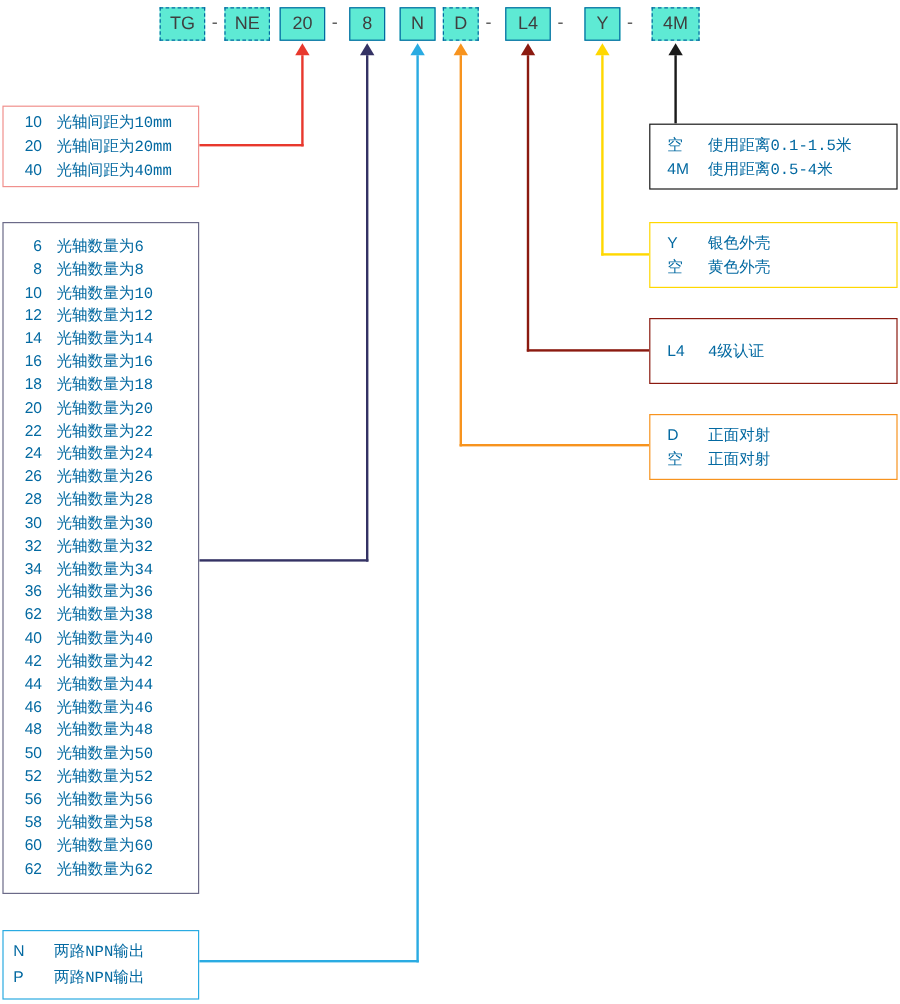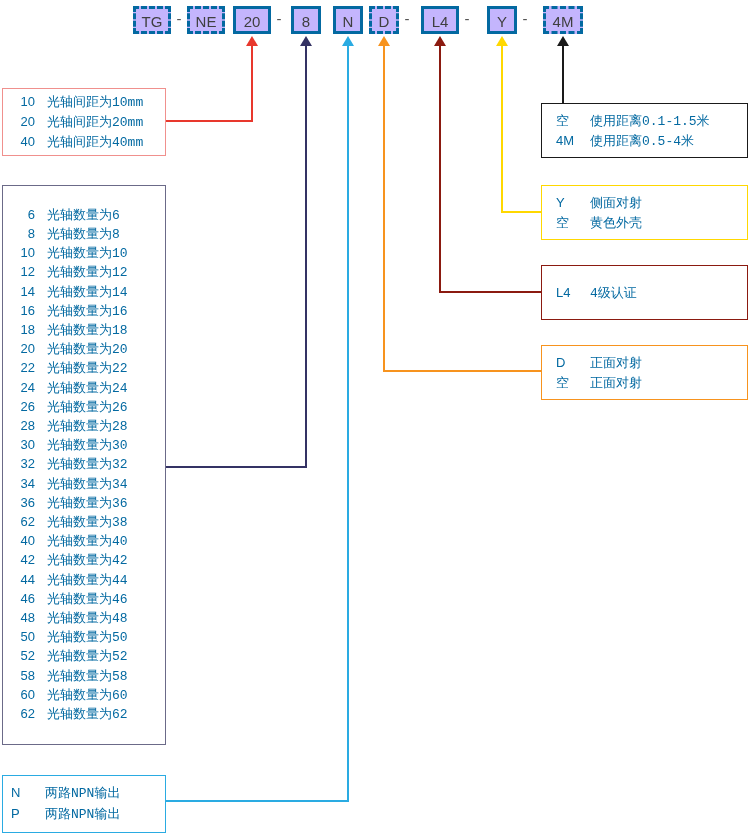--- a/index.html
+++ b/index.html
@@ -2,21 +2,21 @@
 <html style="--green: #3bb44a; --teal: #00a8a0; --red: #e8382d; --redlight: #f0908d; --navy: #343264; --navylight: #6b6a88; --cyan: #2aabe2; --orange: #f7931e; --darkred: #8b1a10; --yellow: #ffd800; --black: #1a1a1a;"><head>
 <meta charset="utf-8">
 <style>
   * { margin:0; padding:0; box-sizing:border-box; }
   body { background:#ffffff; font-family:"Liberation Sans","DejaVu Sans",sans-serif; }
   .canvas { position:relative; width:750px; height:837px; background:#ffffff; overflow:hidden; }
 
   
   .seg { position:absolute; top:6px; height:28px; line-height:26px; text-align:center;
          font-size:15px; color:#3f3f3f; }
-  .seg.box { border:3px solid #0369a1; background:#c4b5fd; }
+  .seg.box { border:1px solid #0369a1; background:#5eead4; }
   .seg.dashed { border-style:dashed; }
   .seg.dash { color:#555; }
 
   .c-green   { border-color:var(--green); }
   .c-teal    { border-color:var(--teal); }
   .c-red     { border-color:var(--red); }
   .c-navy    { border-color:var(--navy); }
   .c-cyan    { border-color:var(--cyan); }
   .c-orange  { border-color:var(--orange); }
   .c-darkred { border-color:var(--darkred); }
@@ -208,20 +208,24 @@
       </div>
       <div class="row">
         <span class="code2">50</span>
         <span class="desc">光轴数量为50</span>
       </div>
       <div class="row">
         <span class="code2">52</span>
         <span class="desc">光轴数量为52</span>
       </div>
       <div class="row">
+        <span class="code2">56</span>
+        <span class="desc">光轴数量为56</span>
+      </div>
+      <div class="row">
         <span class="code2">58</span>
         <span class="desc">光轴数量为58</span>
       </div>
       <div class="row">
         <span class="code2">60</span>
         <span class="desc">光轴数量为60</span>
       </div>
       <div class="row">
         <span class="code2">62</span>
         <span class="desc">光轴数量为62</span>
@@ -246,21 +250,21 @@
       </div>
       <div class="row">
         <span class="codeL">4M</span>
         <span class="desc">使用距离0.5-4米</span>
       </div>
   </div>
 
   <div class="legend rightbox b-yellow" style="left:541px;top:185px;width:207px;height:55px">
     <div class="row">
         <span class="codeL">Y</span>
-        <span class="desc">侧面对射</span>
+        <span class="desc">银色外壳</span>
       </div>
       <div class="row">
         <span class="codeL">空</span>
         <span class="desc">黄色外壳</span>
       </div>
   </div>
 
   <div class="legend rightbox b-darkred" style="left:541px;top:265px;width:207px;height:55px">
     <div class="row">
         <span class="codeL">L4</span>

